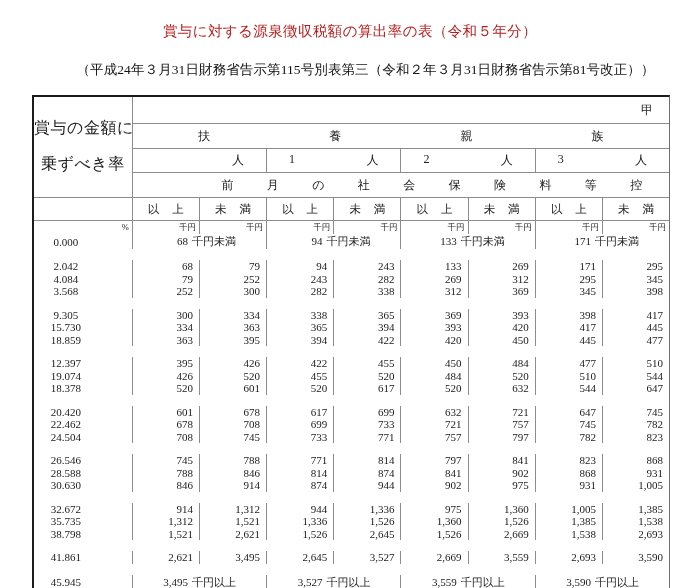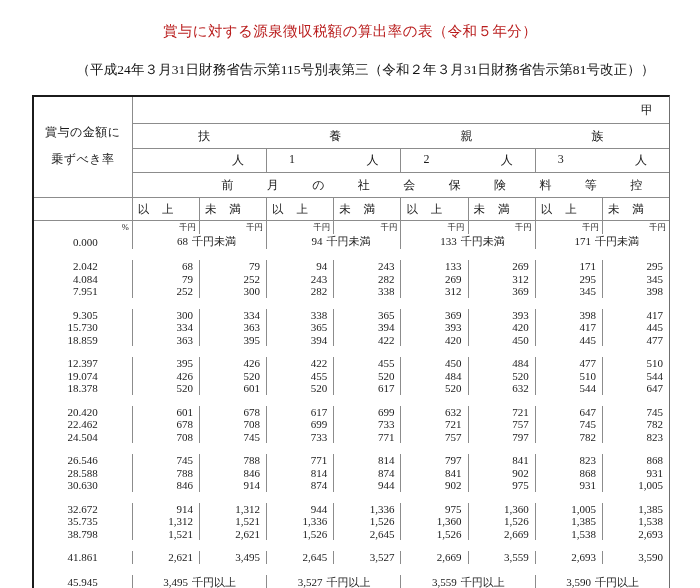--- a/index.html
+++ b/index.html
@@ -68,21 +68,21 @@
 
   
   .h-ko {
     height: 26px;
     text-align: right;
     padding-right: 16px !important;
     font-size: 12px;
   }
   .h-rate {
     text-align: center;
-    font-size: 12px;
+    font-size: 16px;
     line-height: 2.25;
     padding: 2px 0 4px 0 !important;
     letter-spacing: 0.5px;
     margin-top: 15px;
   }
   .h-rate .l1, .h-rate .l2 { display: block; white-space: nowrap; }
 
   .h-spread {
     height: 25px;
     font-size: 12px;
@@ -100,42 +100,42 @@
     font-size: 12px;
   }
   .count-inner {
     display: flex;
     justify-content: space-between;
     padding: 0 22px;
   }
 
   .h-bound {
     height: 22px;
-    text-align: left;
+    text-align: center;
     font-size: 11.5px;
     letter-spacing: 5px;
     text-indent: 5px;
   }
 
   
   .unit-row td {
     height: 13px;
     font-size: 8.5px;
     text-align: right;
     padding-right: 3px !important;
     color: #222;
     border-top: 0.8px solid #8c8c8c;
     border-bottom: 0 !important;
     vertical-align: top;
     line-height: 1.1;
   }
 
   
   .b-rate {
-    text-align: right;
+    text-align: center;
     padding-right: 34px !important;
     height: 12.5px;
     font-size: 11px;
     border-top: 0 !important;
     border-bottom: 0 !important;
   }
   .b-num {
     text-align: right;
     padding-right: 6px !important;
     height: 12.5px;
@@ -297,21 +297,21 @@
             <td class="b-num">79</td>
             <td class="b-num">252</td>
             <td class="b-num">243</td>
             <td class="b-num">282</td>
             <td class="b-num">269</td>
             <td class="b-num">312</td>
             <td class="b-num">295</td>
             <td class="b-num no-right">345</td>
           </tr>
           <tr>
-            <td class="b-rate no-left">7.951</td>
+            <td class="b-rate no-left">3.568</td>
             <td class="b-num">252</td>
             <td class="b-num">300</td>
             <td class="b-num">282</td>
             <td class="b-num">338</td>
             <td class="b-num">312</td>
             <td class="b-num">369</td>
             <td class="b-num">345</td>
             <td class="b-num no-right">398</td>
           </tr>
           <tr class="gap">

